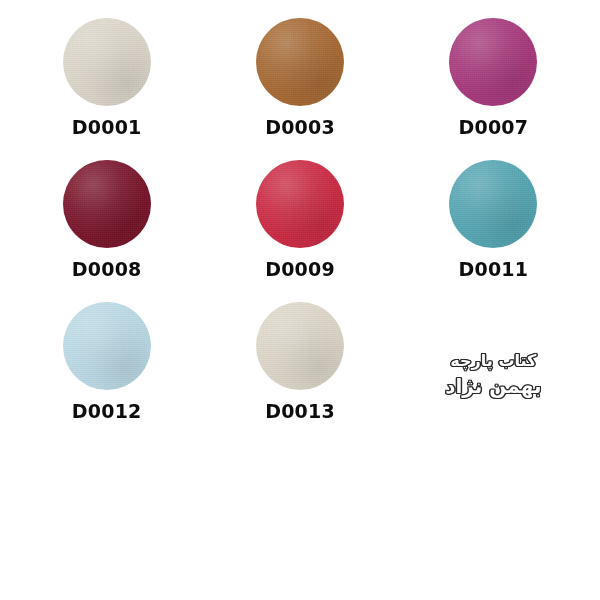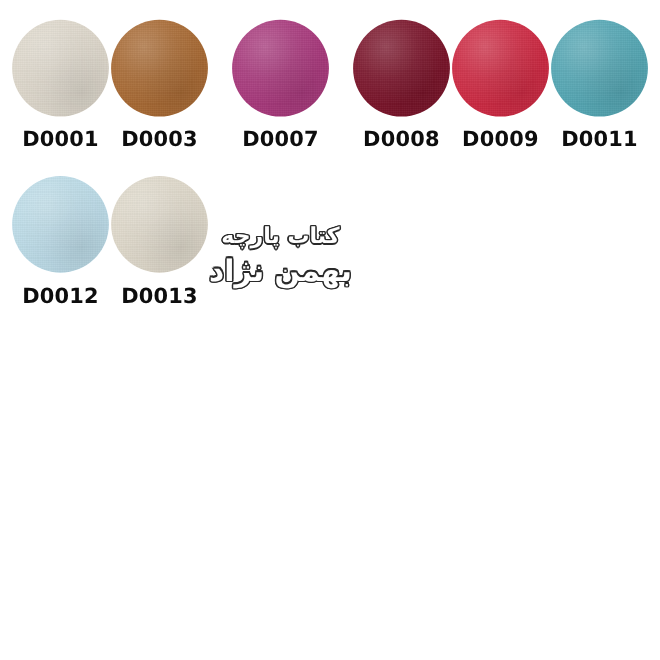--- a/index.html
+++ b/index.html
@@ -19,21 +19,21 @@
     position: relative;
     width: 600px;
     height: 600px;
     background: #ffffff;
     box-sizing: border-box;
     padding: 18px 10px 14px 10px;
   }
 
   .swatch-grid {
     display: grid;
-    grid-template-columns: repeat(6, 1fr);
+    grid-template-columns: repeat(3, 1fr);
     grid-template-rows: repeat(4, 1fr);
     width: 100%;
     height: 100%;
   }
 
   .swatch-cell {
     position: relative;
     display: flex;
     flex-direction: column;
     align-items: center;
@@ -101,22 +101,22 @@
     white-space: nowrap;
     line-height: 1.18;
     -webkit-text-stroke: 1.7px #2a2a2a;
     paint-order: stroke fill;
     text-shadow:
       -1.4px 0 #2a2a2a, 1.4px 0 #2a2a2a,
       0 -1.4px #2a2a2a, 0 1.4px #2a2a2a,
       -1px -1px #2a2a2a, 1px -1px #2a2a2a,
       -1px 1px #2a2a2a, 1px 1px #2a2a2a;
   }
-  .logo-line-1 { font-size: 20px; }
-  .logo-line-2 { font-size: 27px; margin-top: 4px; }
+  .logo-line-1 { font-size: 16px; }
+  .logo-line-2 { font-size: 20px; margin-top: 4px; }
 </style>
 </head>
 <body>
 
 <div id="swatch-board">
   <div class="swatch-grid">
 
     <div class="swatch-cell">
       <div class="swatch-disc" style="background-color: rgb(222, 216, 204);"></div>
       <div class="swatch-label">D0001</div>

